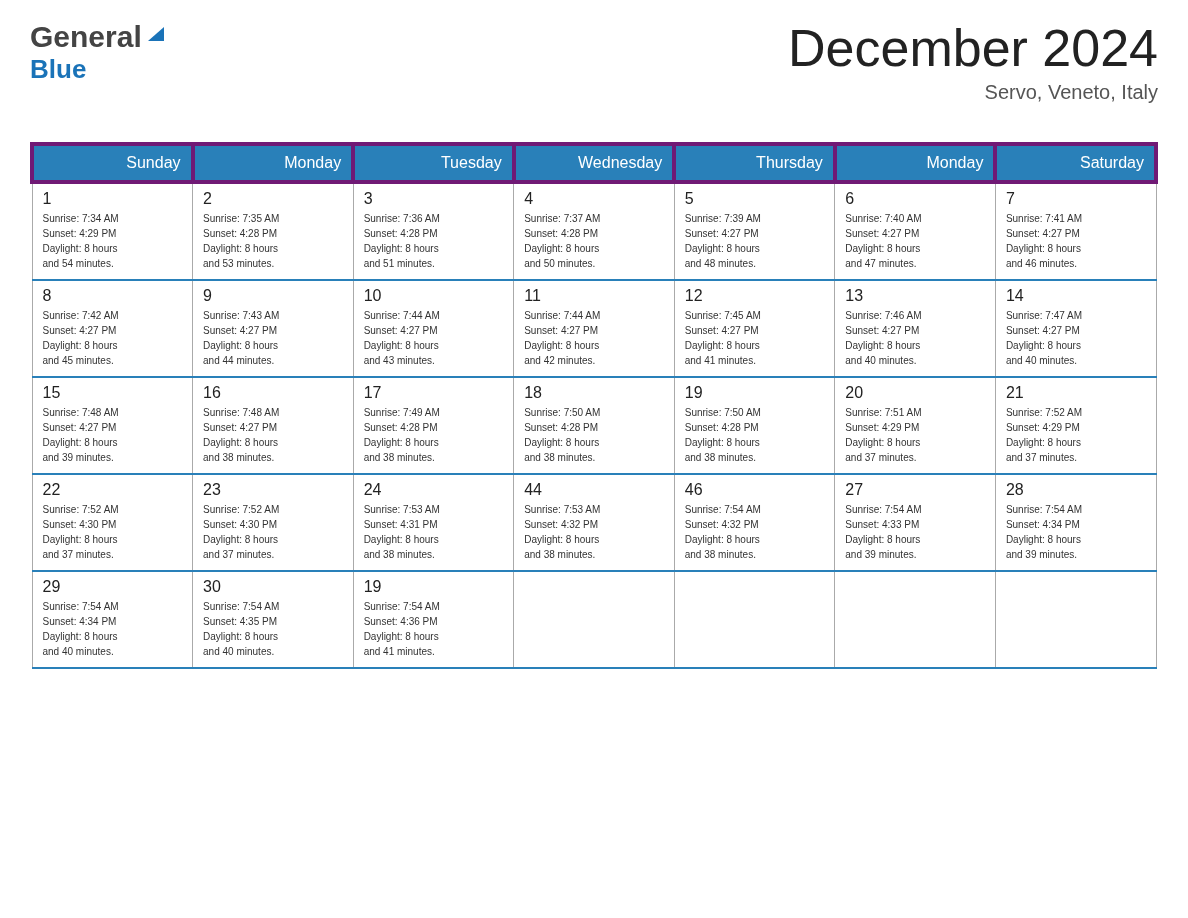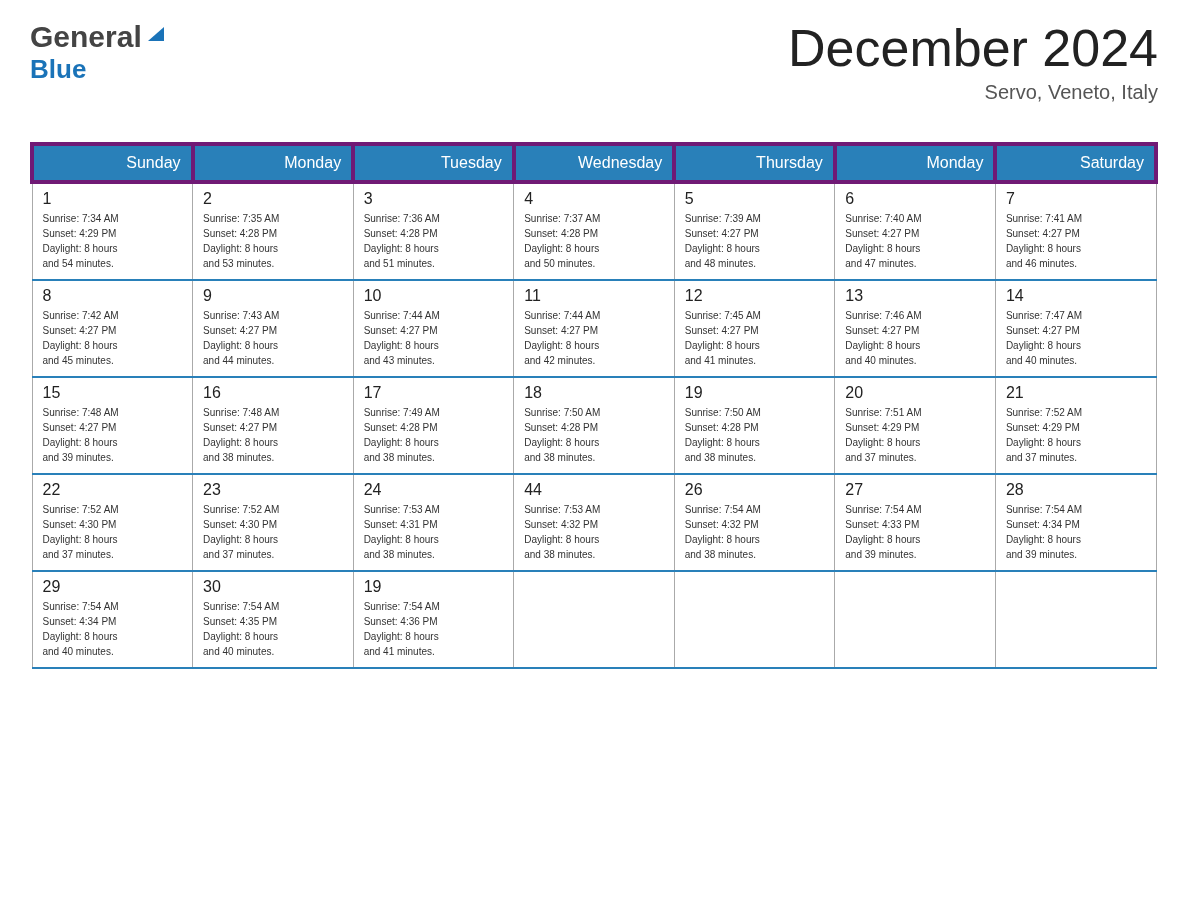--- a/index.html
+++ b/index.html
@@ -367,21 +367,21 @@
         <td>
         <span class="day-number">44</span>
         <div class="day-info">
           Sunrise: 7:53 AM<br>
           Sunset: 4:32 PM<br>
           Daylight: 8 hours<br>
           and 38 minutes.
         </div>
       </td>
         <td>
-        <span class="day-number">26</span>
+        <span class="day-number">46</span>
         <div class="day-info">
           Sunrise: 7:54 AM<br>
           Sunset: 4:32 PM<br>
           Daylight: 8 hours<br>
           and 38 minutes.
         </div>
       </td>
         <td>
         <span class="day-number">27</span>
         <div class="day-info">

